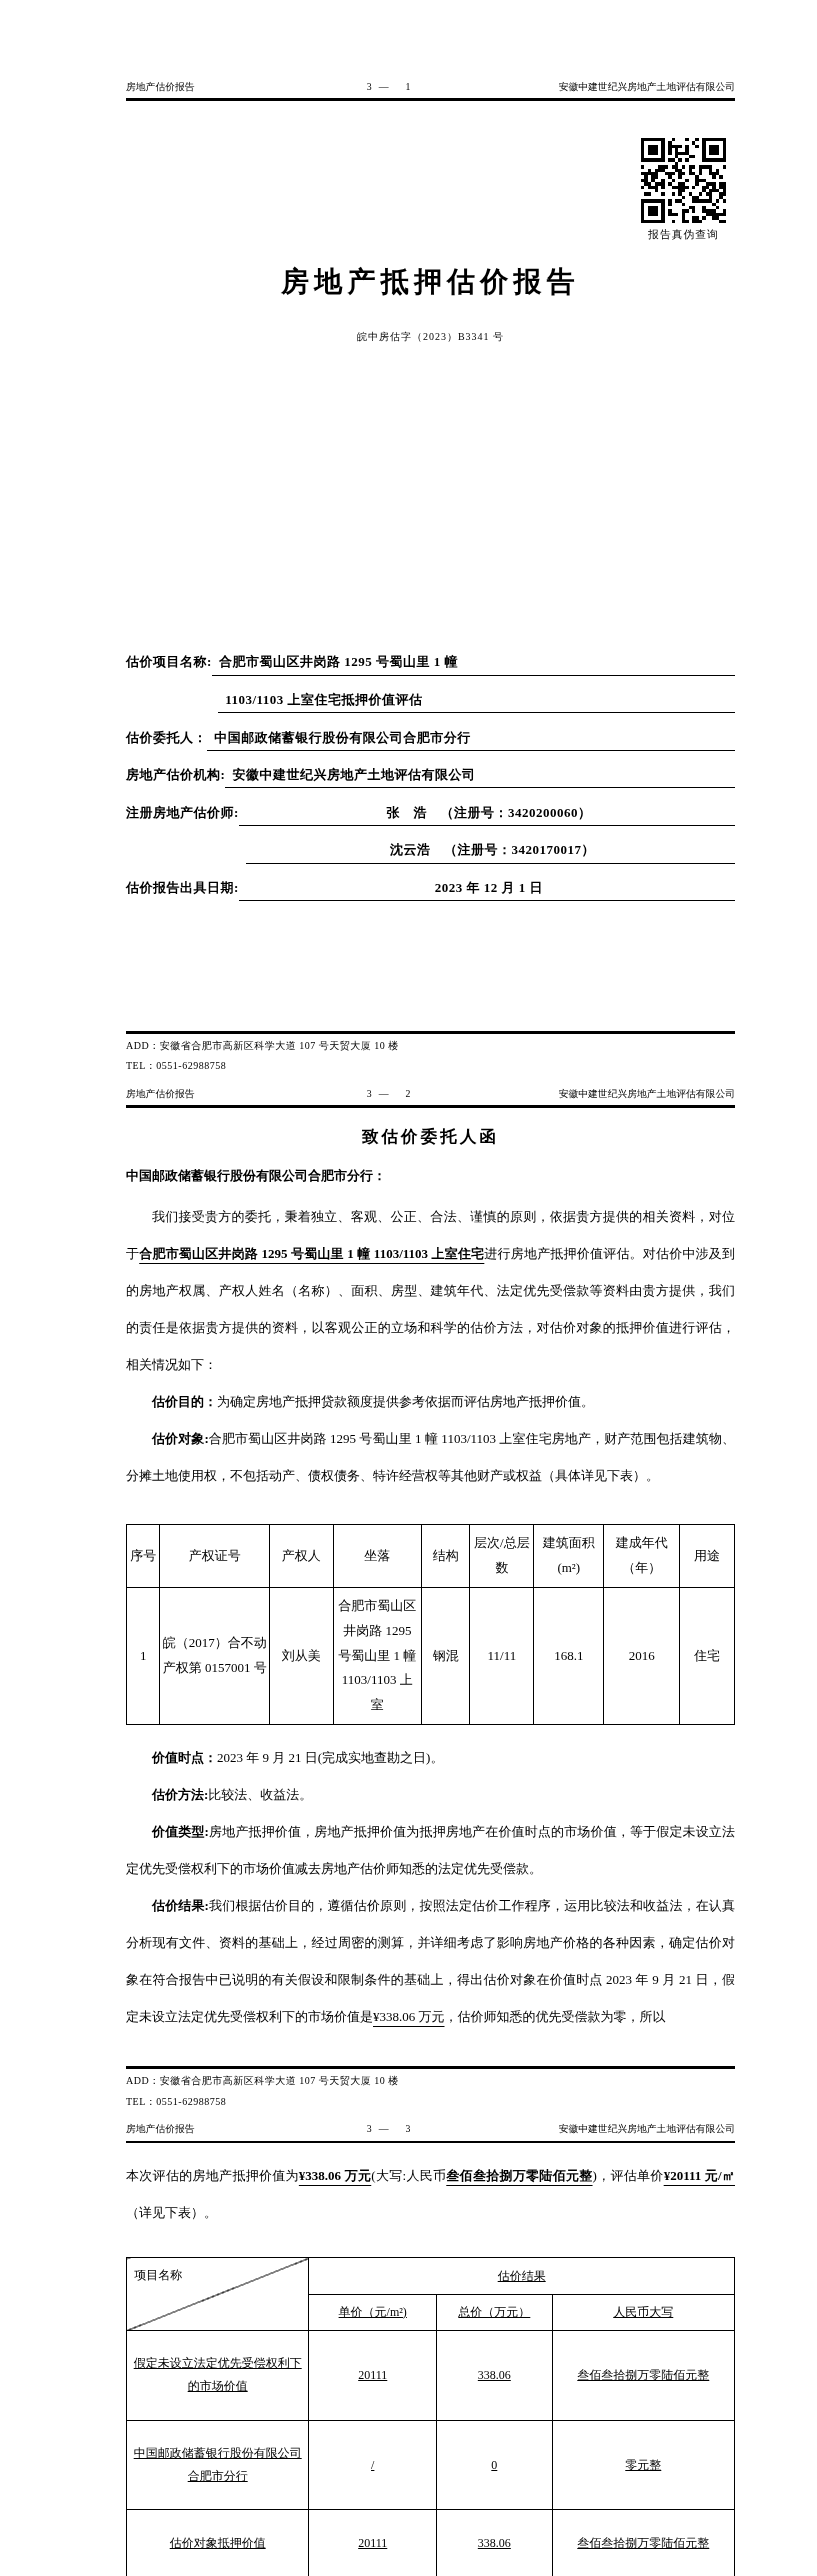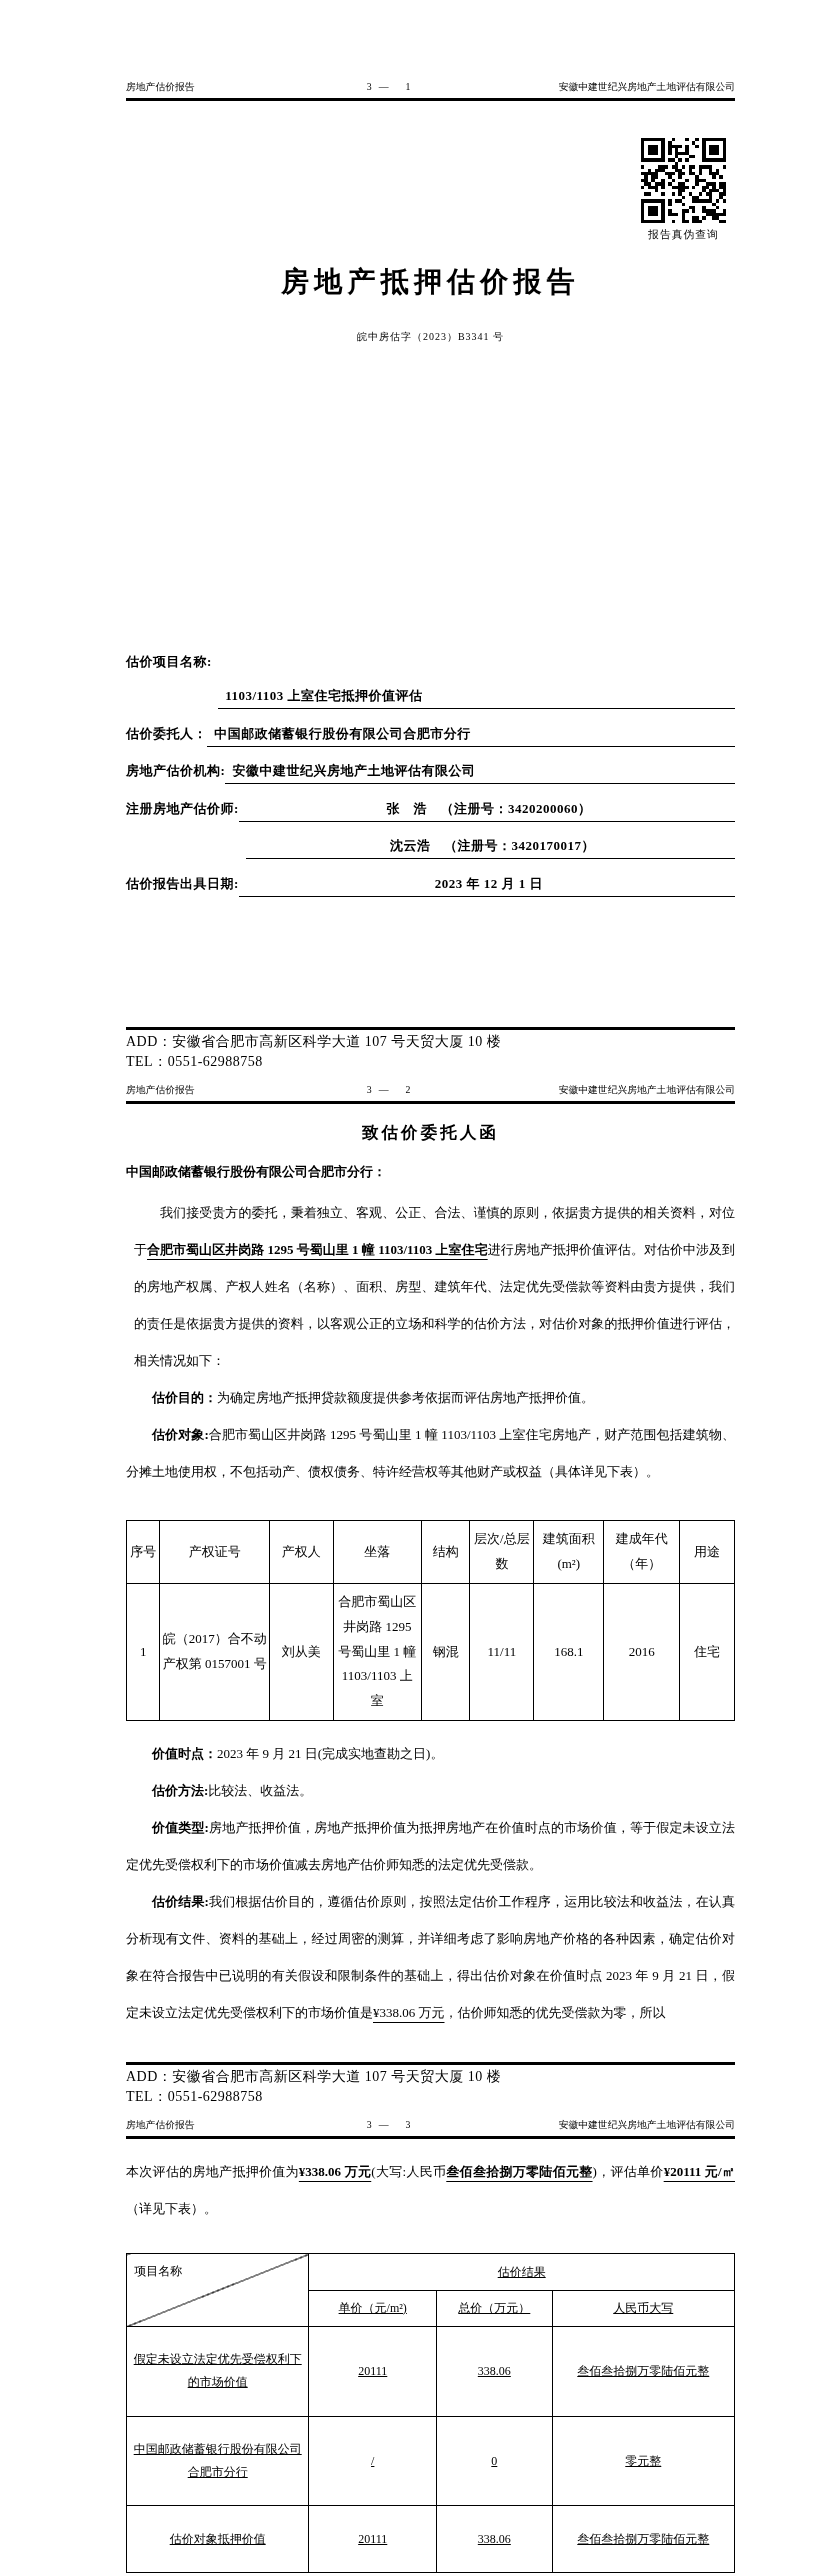--- a/index.html
+++ b/index.html
@@ -6,21 +6,21 @@
   body{
     width:818px;height:3298px;overflow:hidden;background:#fff;color:#000;
     font-family:"Liberation Serif","DejaVu Serif",serif;
     display:flex;flex-direction:column;
   }
   .content{padding-left:126px;padding-right:83px;}
   
   .runhead{display:flex;justify-content:space-between;align-items:baseline;font-size:9.8px;}
   .runhead .c{margin-left:31px;letter-spacing:7.2px;}
   .rule{height:2.6px;background:#000;margin-top:4.1px;}
-  .pagefoot .addr,.pagefoot .tel{font-size:14px;line-height:17.5px;letter-spacing:0.5px;margin-top:3.1px;}
+  .pagefoot .addr,.pagefoot .tel{font-size:10px;line-height:17.5px;letter-spacing:0.5px;margin-top:3.1px;}
   
   .qr-wrap{width:103px;margin-left:auto;margin-top:37px;display:flex;flex-direction:column;align-items:center;}
   .qr-caption{font-size:10.8px;margin-top:5.2px;letter-spacing:1px;}
   
   .title{font-size:28px;font-weight:bold;text-align:center;letter-spacing:5.2px;margin-top:21.6px;}
   .docno{font-size:10px;text-align:center;margin-top:29px;letter-spacing:1px;}
   
   .info{margin-top:309px;font-size:13px;}
   .info-row{display:flex;align-items:baseline;margin-bottom:15.5px;}
   .info-label{font-weight:bold;white-space:nowrap;letter-spacing:0.5px;}
@@ -40,21 +40,21 @@
   .ptable{margin-top:30px;font-size:13px;}
   .ptable td{border:1px solid #000;text-align:center;vertical-align:middle;line-height:1.9;padding:6.2px 2.1px;}
   .rtable{margin-top:26px;font-size:12px;text-decoration:underline;}
   .rtable td{border:1px solid #000;text-align:center;vertical-align:middle;line-height:1.9;padding:6.2px 4.1px;}
   .rtable td.corner{position:relative;
     background:linear-gradient(to bottom right,transparent calc(50% - 0.5px),#000 calc(50% - 0.5px),#000 calc(50% + 0.5px),transparent calc(50% + 0.5px));}
   .rtable td.corner span{position:absolute;top:5.2px;left:7.2px;}
   .rtable .datarow td{padding:21.6px 4.1px;}
   .spacer-foot1{margin-top:130px;}
   .mt28{margin-top:14.4px;}
-  .mt20{margin-top:10.3px;margin-left:8px;}
+  .mt20{margin-top:10.3px;}
 </style>
 </head>
 <body>
 
 <div class="content" style="padding-top:81px;">
   <div class="runhead">
     <span>房地产估价报告</span>
     <span class="c">3—  1</span>
     <span>安徽中建世纪兴房地产土地评估有限公司</span>
   </div>
@@ -66,20 +66,21 @@
       </svg>
     <div class="qr-caption">报告真伪查询</div>
   </div>
 
   <div class="title">房地产抵押估价报告</div>
   <div class="docno">皖中房估字（2023）B3341 号</div>
 
   <div class="info">
     <div class="info-row">
       <span class="info-label">估价项目名称:</span>
+      <span class="info-value">合肥市蜀山区井岗路 1295 号蜀山里 1 幢</span>
     </div>
     <div class="info-row">
       <span class="info-value info-cont">1103/1103 上室住宅抵押价值评估</span>
     </div>
     <div class="info-row">
       <span class="info-label">估价委托人：</span>
       <span class="info-value">中国邮政储蓄银行股份有限公司合肥市分行</span>
     </div>
     <div class="info-row">
       <span class="info-label">房地产估价机构:</span>

